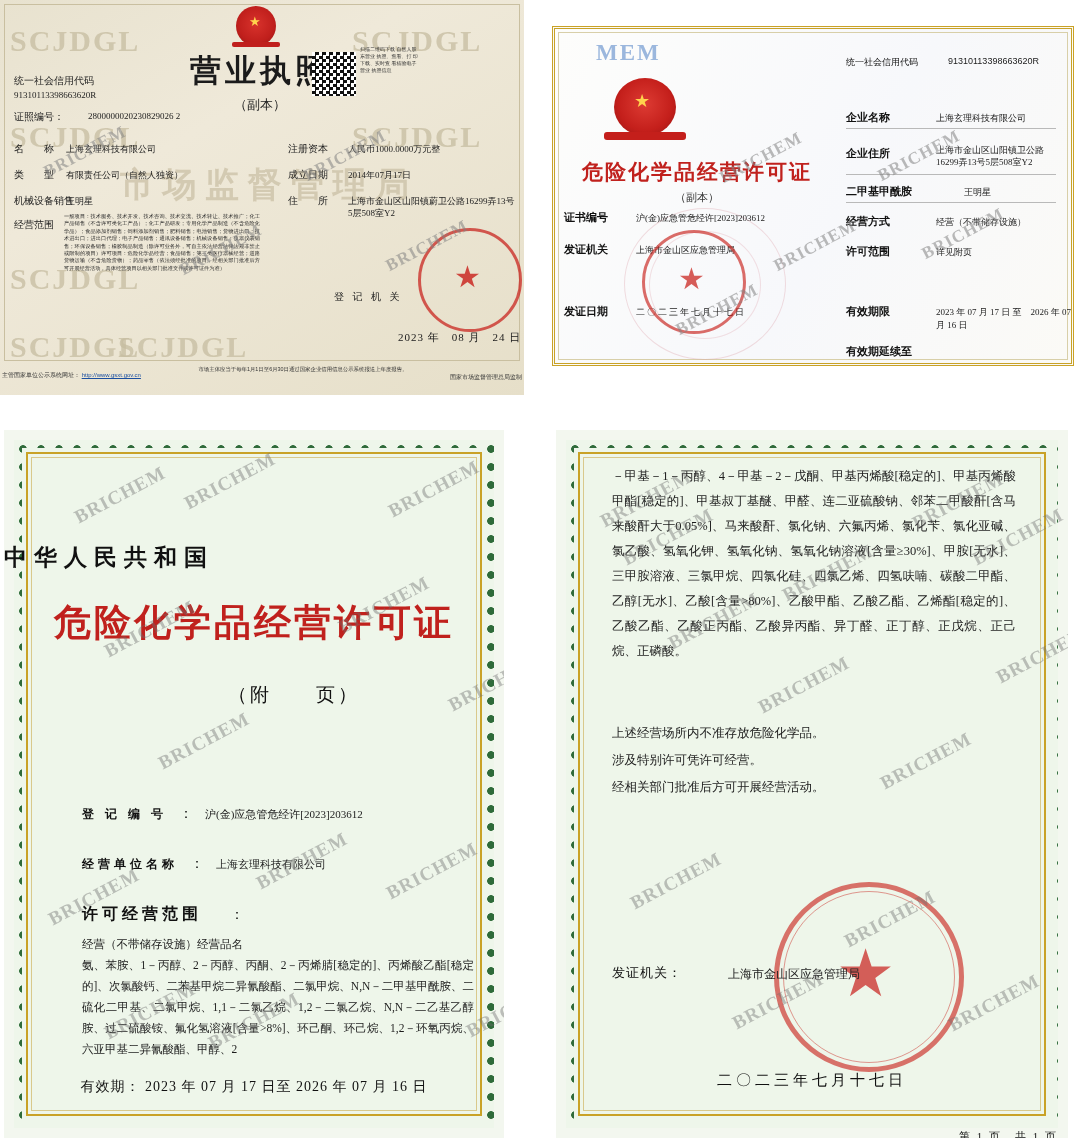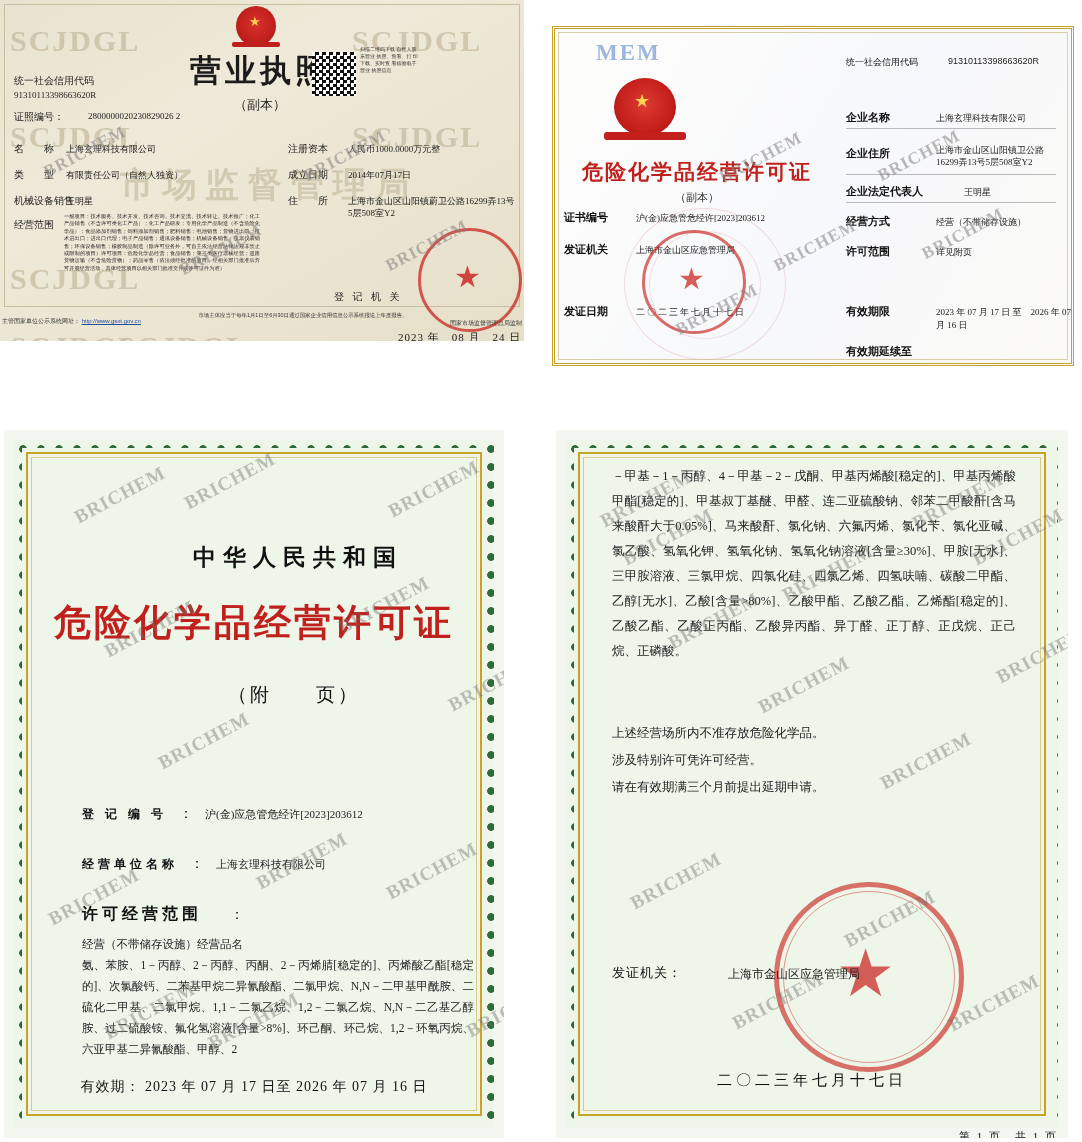--- a/index.html
+++ b/index.html
@@ -6,21 +6,21 @@
   body{width:1082px;height:1142px;font-family:"Liberation Sans",sans-serif;position:relative;overflow:hidden;}
   .grid{position:absolute;inset:0;}
 
   
   .wm{position:absolute;color:rgba(110,110,110,.42);font-size:17px;font-weight:bold;letter-spacing:1px;
       transform:rotate(-28deg);white-space:nowrap;pointer-events:none;font-family:"Liberation Serif",serif;}
   .wm.lt{color:rgba(130,130,130,.55);}
   .wmbig{font-size:19px;}
 
   
-  #p1{position:absolute;left:0;top:0;width:524px;height:341px;overflow:hidden;
+  #p1{position:absolute;left:0;top:0;width:524px;height:395px;overflow:hidden;
       background:linear-gradient(150deg,#e8e2cf 0%,#efe9d9 35%,#e6dfc9 100%);}
   #p1 .frame{position:absolute;left:4px;top:4px;right:4px;bottom:34px;border:1px solid #c9bfa0;}
   #p1 .bigwm{position:absolute;color:rgba(198,188,160,.75);font-weight:bold;font-size:30px;
              font-family:"Liberation Serif",serif;letter-spacing:2px;}
   #p1 .ghost{position:absolute;color:rgba(196,186,158,.65);font-size:34px;font-weight:bold;
              font-family:"Liberation Serif",serif;white-space:nowrap;}
   #p1 .emblem{position:absolute;left:228px;top:2px;width:56px;height:46px;}
   #p1 .emblem .disc{position:absolute;left:8px;top:4px;width:40px;height:40px;border-radius:50%;
       background:radial-gradient(circle at 50% 45%,#d8322c 0%,#c01f1c 60%,#8f1512 100%);}
   #p1 .emblem .star{position:absolute;left:21px;top:13px;color:#ffd34d;font-size:13px;line-height:13px;}
@@ -82,22 +82,22 @@
      background-image:
        radial-gradient(circle at 9px 9px, #2f6b3a 3.4px, rgba(0,0,0,0) 4px),
        radial-gradient(circle at 9px 9px, #2f6b3a 3.4px, rgba(0,0,0,0) 4px);
      background-size:18px 18px,18px 18px;
      background-position:0 0,0 0;}
   .cert .laceinner{position:absolute;left:18px;top:18px;right:18px;bottom:18px;background:#eef6ea;}
   .cert .gold{position:absolute;left:22px;top:22px;right:22px;bottom:22px;border:2px solid #c9a227;}
   .cert .gold2{position:absolute;left:27px;top:27px;right:27px;bottom:27px;border:1px solid #d9c98c;}
 
   #p3{left:4px;top:430px;width:500px;height:708px;}
-  #p3 .nation{position:absolute;left:0;top:112px;width:500px;text-align:center;font-size:23px;font-weight:bold;
-      letter-spacing:7px;color:#111;font-family:"Liberation Serif",serif;padding-left:44px;}
+  #p3 .nation{position:absolute;left:0;top:112px;width:500px;font-size:23px;font-weight:bold;
+      letter-spacing:7px;color:#111;font-family:"Liberation Serif",serif;}
   #p3 .mtitle{position:absolute;left:0;top:168px;width:500px;text-align:center;font-size:37px;font-weight:bold;
       letter-spacing:3px;color:#c0211d;font-family:"Liberation Serif",serif;}
   #p3 .mtitle2{position:absolute;left:0;top:252px;width:500px;text-align:center;font-size:19px;color:#111;
       letter-spacing:3px;font-family:"Liberation Serif",serif;padding-left:40px;}
   #p3 .row{position:absolute;font-family:"Liberation Serif",serif;}
   #p3 .rlabel{font-size:12px;font-weight:bold;color:#111;letter-spacing:4px;}
   #p3 .rcolon{font-size:14px;color:#111;margin:0 8px;}
   #p3 .rvalue{font-size:11px;color:#222;}
   #p3 .scopehead{position:absolute;left:78px;top:474px;font-size:16px;font-weight:bold;letter-spacing:4px;color:#111;
       font-family:"Liberation Serif",serif;}
@@ -219,21 +219,21 @@
 
     <div class="lbl" style="left:302px;top:38px;font-size:9px;font-weight:normal;">统一社会信用代码</div>
     <div class="code" style="left:404px;top:38px;">91310113398663620R</div>
 
     <div class="lbl" style="left:302px;top:92px;">企业名称</div>
     <div class="val" style="left:392px;top:94px;">上海玄理科技有限公司</div>
     <div class="hr" style="left:302px;top:110px;width:210px;"></div>
     <div class="lbl" style="left:302px;top:128px;">企业住所</div>
     <div class="val" style="left:392px;top:126px;width:122px;line-height:12px;">上海市金山区山阳镇卫公路16299弄13号5层508室Y2</div>
     <div class="hr" style="left:302px;top:156px;width:210px;"></div>
-    <div class="lbl" style="left:302px;top:166px;">企业法定代表人</div>
+    <div class="lbl" style="left:302px;top:166px;">二甲基甲酰胺</div>
     <div class="val" style="left:420px;top:168px;">王明星</div>
     <div class="hr" style="left:302px;top:184px;width:210px;"></div>
 
     <div class="lbl" style="left:20px;top:192px;">证书编号</div>
     <div class="val" style="left:92px;top:194px;">沪(金)应急管危经许[2023]203612</div>
     <div class="lbl" style="left:20px;top:224px;">发证机关</div>
     <div class="val" style="left:92px;top:226px;">上海市金山区应急管理局</div>
     <div class="lbl" style="left:20px;top:286px;">发证日期</div>
     <div class="val" style="left:92px;top:288px;letter-spacing:2px;">二〇二三年七月十七日</div>
 
@@ -308,21 +308,21 @@
     <div class="lace"></div>
     <div class="laceinner"></div>
     <div class="gold"></div>
     <div class="gold2"></div>
 
     <div class="body">－甲基－1－丙醇、4－甲基－2－戊酮、甲基丙烯酸[稳定的]、甲基丙烯酸甲酯[稳定的]、甲基叔丁基醚、甲醛、连二亚硫酸钠、邻苯二甲酸酐[含马来酸酐大于0.05%]、马来酸酐、氯化钠、六氟丙烯、氯化苄、氯化亚碱、氯乙酸、氢氧化钾、氢氧化钠、氢氧化钠溶液[含量≥30%]、甲胺[无水]、三甲胺溶液、三氯甲烷、四氯化硅、四氯乙烯、四氢呋喃、碳酸二甲酯、乙醇[无水]、乙酸[含量&gt;80%]、乙酸甲酯、乙酸乙酯、乙烯酯[稳定的]、乙酸乙酯、乙酸正丙酯、乙酸异丙酯、异丁醛、正丁醇、正戊烷、正己烷、正磷酸。</div>
 
     <div class="notes">
       <div>上述经营场所内不准存放危险化学品。</div>
       <div>涉及特别许可凭许可经营。</div>
-      <div>请在有效期满三个月前提出延期申请。</div>
+      <div>经相关部门批准后方可开展经营活动。</div>
     </div>
 
     <div class="stamp">
       <div class="ring"></div>
         <div class="ring2"></div>
         <div class="st">★</div>
     </div>
 
     <div class="issuer">发证机关：</div>
     <div class="issuerval">上海市金山区应急管理局</div>

